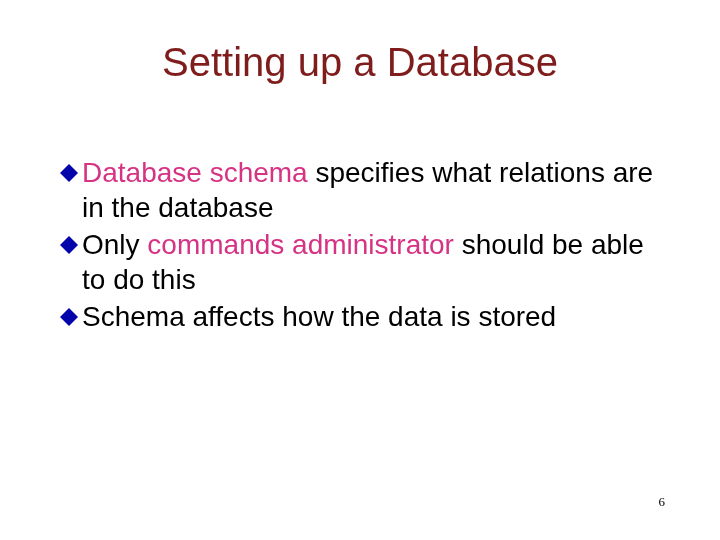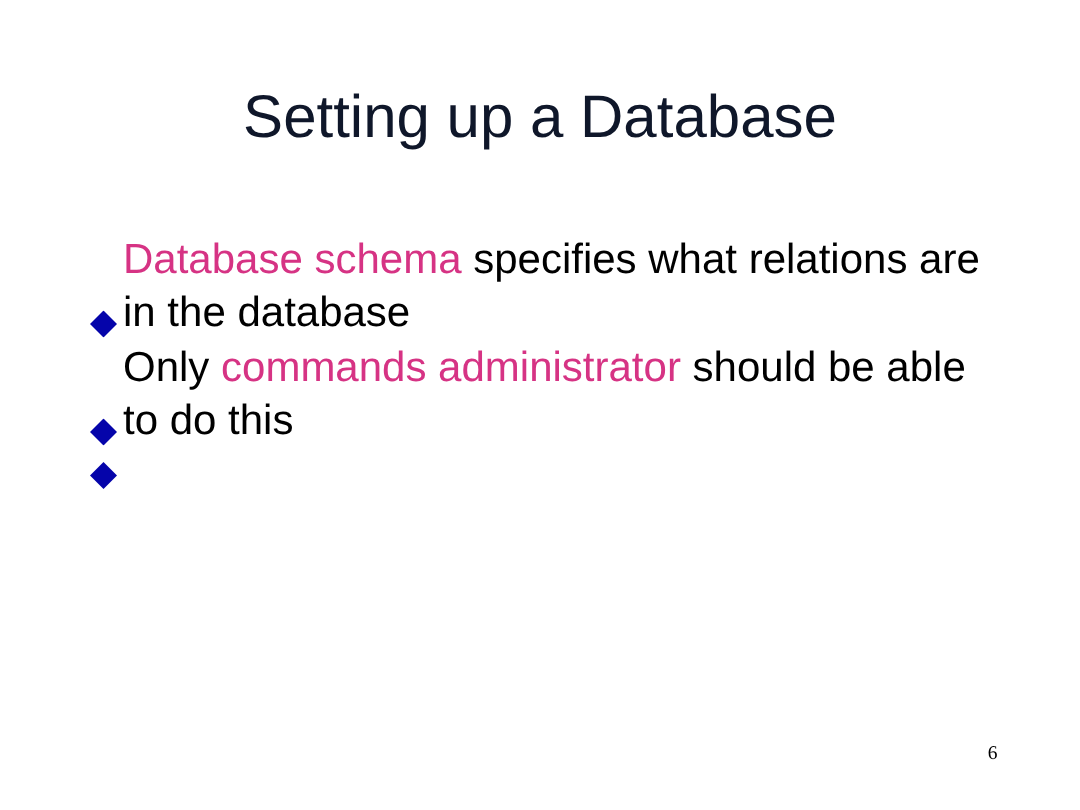--- a/index.html
+++ b/index.html
@@ -12,37 +12,37 @@
     overflow: hidden;
   }
   .slide {
     position: relative;
     width: 720px;
     height: 540px;
     box-sizing: border-box;
   }
   .title {
     position: absolute;
-    top: 56px;
+    top: 40px;
     left: 0;
     width: 720px;
     text-align: center;
     font-size: 40px;
-    color: #0f172a;
+    color: #7f1d1d;
     font-weight: 400;
   }
   .body {
     position: absolute;
     top: 155px;
     left: 60px;
     right: 55px;
   }
   .bullet-row {
     display: flex;
-    align-items: flex-end;
+    align-items: flex-start;
     margin-bottom: 2px;
   }
   .diamond {
     flex: 0 0 auto;
     width: 18px;
     height: 18px;
     margin-top: 9px;
     margin-right: 4px;
   }
   .diamond svg {
@@ -101,19 +101,20 @@
       </span>
       <span class="bullet-text"><span>Only </span><span class="hl">commands administrator</span><span> should be able to do this</span></span>
     </div>
 
     <div class="bullet-row">
       <span class="diamond">
         <svg width="18" height="18" viewBox="0 0 18 18">
             <polygon points="9,0 18,9 9,18 0,9" fill="#0504aa"></polygon>
           </svg>
       </span>
+      <span class="bullet-text"><span>Schema affects how the data is stored</span><span class="hl"></span><span></span></span>
     </div>
 
   </div>
 
   <div class="footer-right">6</div>
 
 </div>
 
 </body></html>

